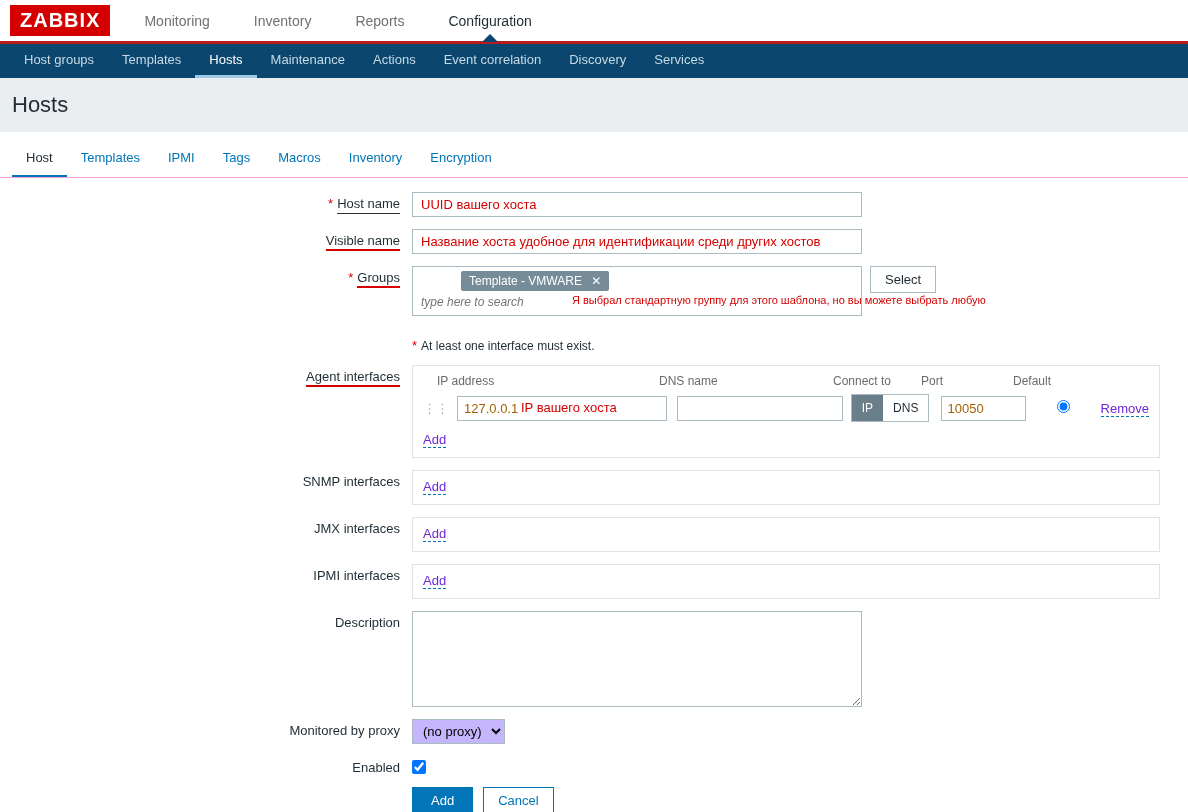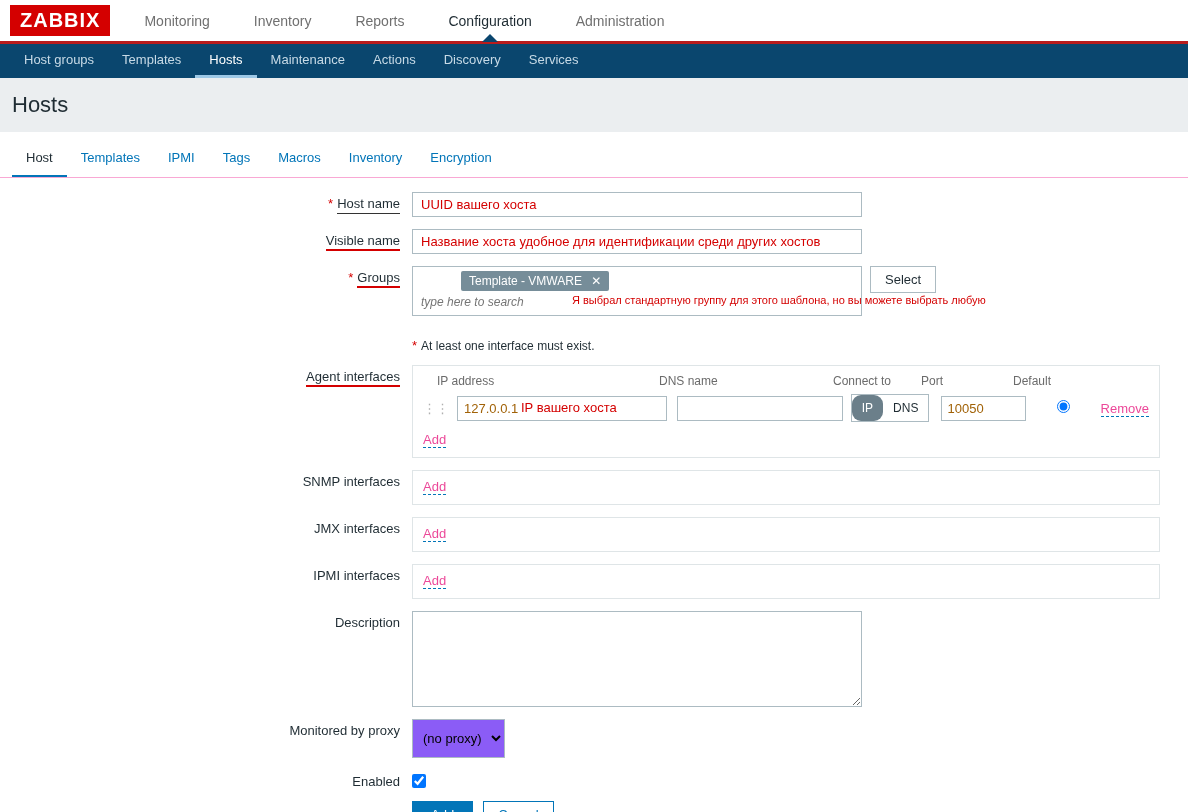--- a/index.html
+++ b/index.html
@@ -69,29 +69,29 @@
 .iface-cell-port { width: 88px; margin-left: 4px; }
 .iface-cell-default { width: 60px; margin-left: 4px; text-align: center; }
 .iface-cell-action { flex: 1; margin-left: 4px; }
 .small-input {
   border: 1px solid #acbbc2; padding: 4px 6px; font-size: 13px; background: #fff; width: 100%;
 }
 .overlay-text { position: absolute; color: #d40000; font-size: 13px; pointer-events: none; }
 .drag-handle { color: #b0b0b0; cursor: move; margin-right: 4px; font-size: 13px; }
 .toggle-group { display: inline-flex; border: 1px solid #acbbc2; height: 28px; }
 .toggle-btn { padding: 0 10px; display: flex; align-items: center; font-size: 12px; background: #fff; cursor: pointer; }
-.toggle-btn.active { background: #6b7f8a; color: #fff; border-radius: 9px; }
-.link-action { color: #ec4899; text-decoration: none; font-size: 13px; border-bottom: 1px dashed #0275b8; cursor: pointer; }
+.toggle-btn.active { background: #6b7f8a; color: #fff; }
+.link-action { color: #6d28d9; text-decoration: none; font-size: 13px; border-bottom: 1px dashed #0275b8; cursor: pointer; }
 
 textarea.desc {
   border: 1px solid #acbbc2; width: 450px; height: 96px; resize: both; padding: 4px 8px; font-size: 13px;
 }
 
 select.proxy-select {
-  border: 1px solid #acbbc2; padding: 10px 6px; font-size: 13px; background: #8b5cf6;
+  border: 1px solid #acbbc2; padding: 3px 6px; font-size: 13px; background: #c4b5fd;
 }
 
 .checkbox { width: 14px; height: 14px; margin-top: 4px; }
 
 .action-buttons { display: flex; gap: 10px; }
 .btn-primary {
   background: #0275b8; color: #fff; border: 1px solid #0275b8; padding: 5px 18px; font-size: 13px; cursor: pointer;
 }
 .btn-secondary {
   background: #fff; color: #0275b8; border: 1px solid #0275b8; padding: 5px 14px; font-size: 13px; cursor: pointer;
@@ -103,30 +103,30 @@
 </head>
 <body>
 
 <div class="topbar">
   <div class="logo">ZABBIX</div>
   <nav class="topnav">
     <a href="#">Monitoring</a>
     <a href="#">Inventory</a>
     <a href="#">Reports</a>
     <a href="#" class="active">Configuration</a>
-    <a href="#">Administration</a>
   </nav>
 </div>
 
 <div class="subnav">
   <a href="#">Host groups</a>
   <a href="#">Templates</a>
   <a href="#" class="active">Hosts</a>
   <a href="#">Maintenance</a>
   <a href="#">Actions</a>
+  <a href="#">Event correlation</a>
   <a href="#">Discovery</a>
   <a href="#">Services</a>
 </div>
 
 <div class="page-header">
   <h1>Hosts</h1>
 </div>
 
 <div class="tabs">
   <a href="#" class="active">Host</a>

